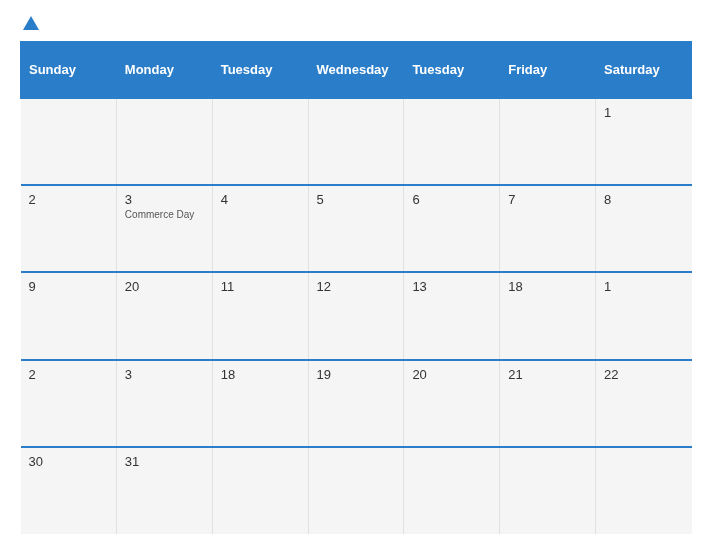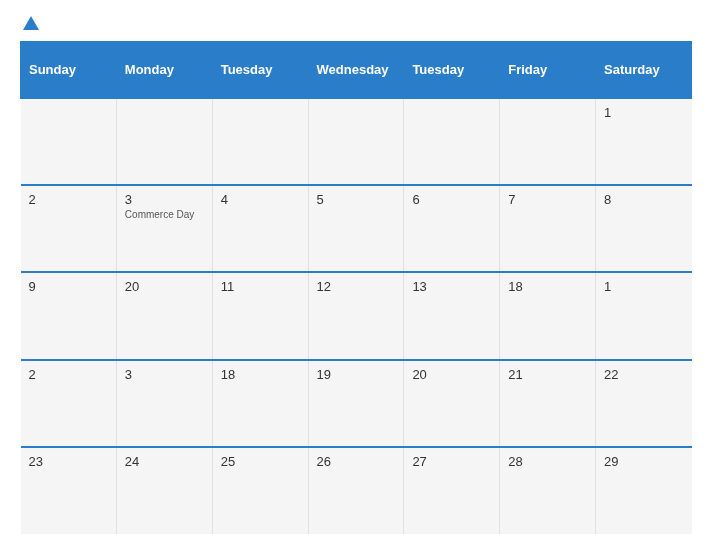--- a/index.html
+++ b/index.html
@@ -225,35 +225,25 @@
         </td>
         <td>
           <span class="day-num">21</span>
         </td>
         <td>
           <span class="day-num">22</span>
         </td>
       </tr>
       <tr>
         <td>
-          <span class="day-num">23</span>
-        </td>
-        <td>
-          <span class="day-num">24</span>
-        </td>
-        <td>
-          <span class="day-num">25</span>
-        </td>
-        <td>
-          <span class="day-num">26</span>
-        </td>
-        <td>
-          <span class="day-num">27</span>
-        </td>
-        <td>
-          <span class="day-num">28</span>
-        </td>
-        <td>
-          <span class="day-num">29</span>
-        </td>
+          <span class="day-num">30</span>
+        </td>
+        <td>
+          <span class="day-num">31</span>
+        </td>
+        <td></td>
+        <td></td>
+        <td></td>
+        <td></td>
+        <td></td>
       </tr>
     </tbody>
 </table>
 
 </body></html>

